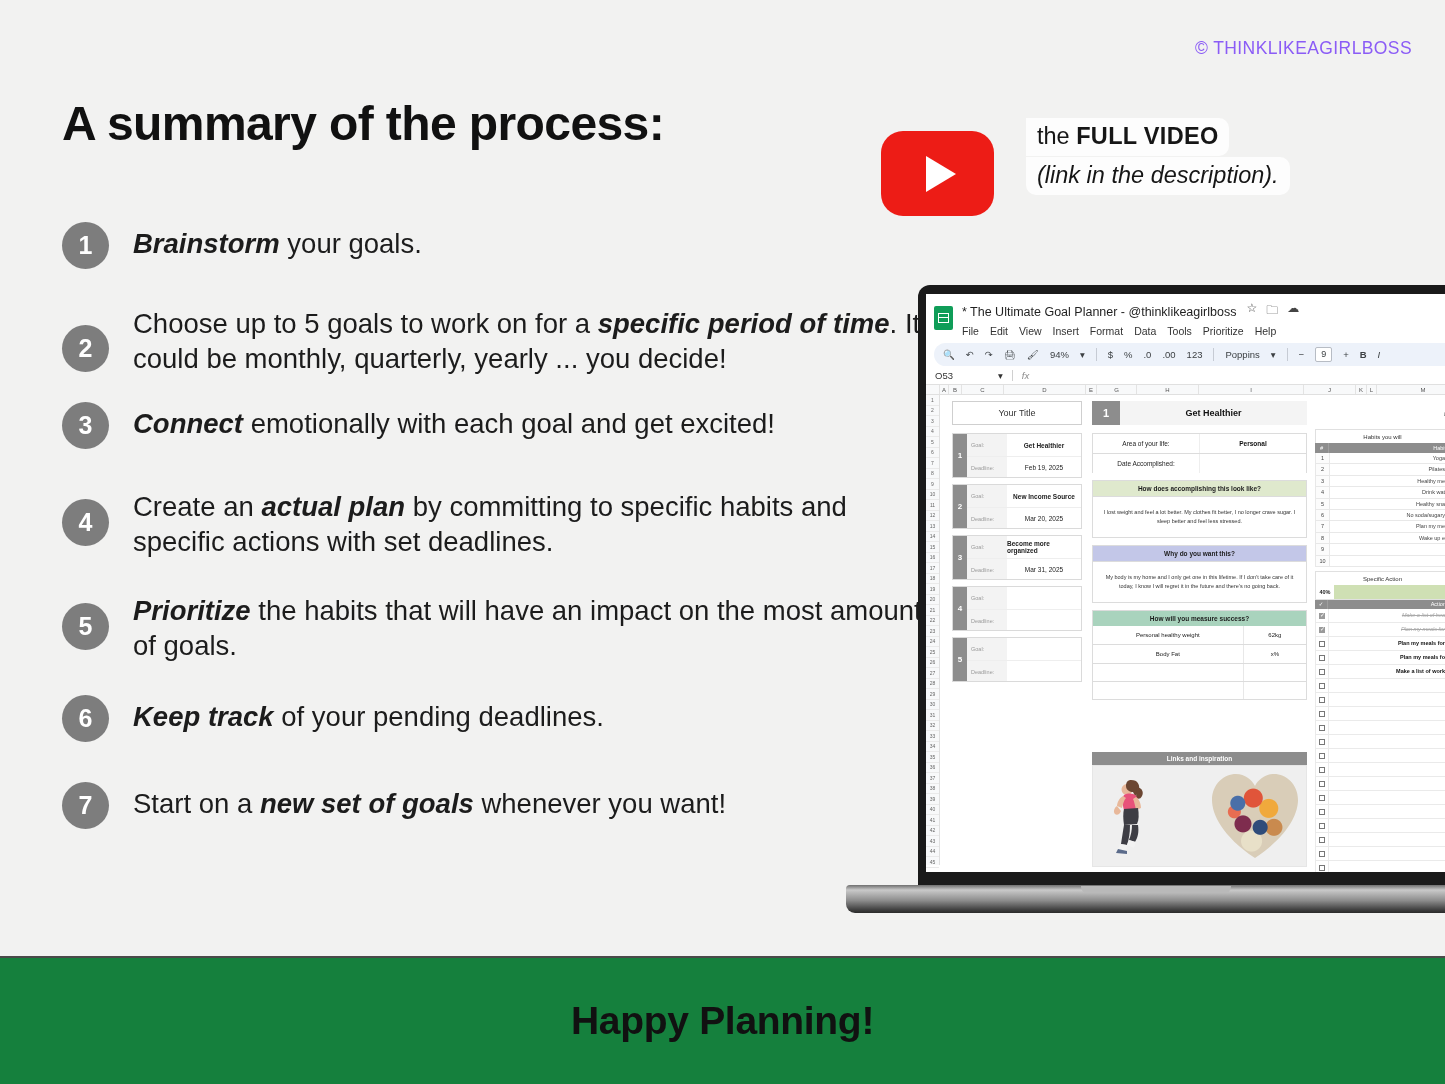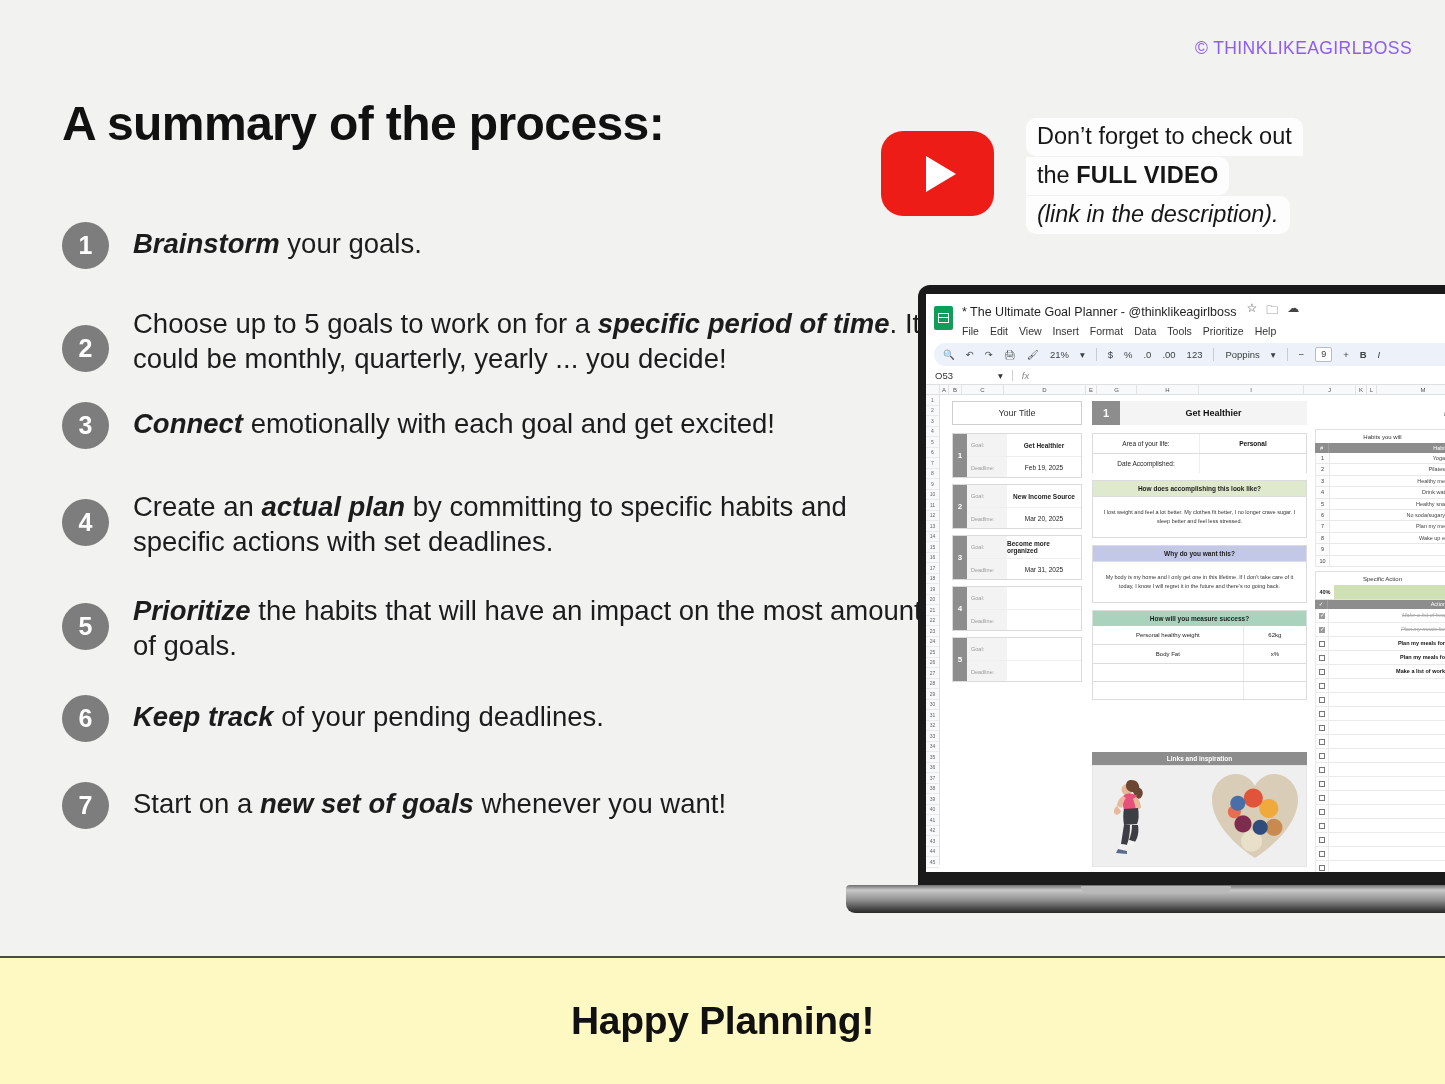--- a/index.html
+++ b/index.html
@@ -256,41 +256,40 @@
   .act-row .c1 { width:13px; display:flex; align-items:center; justify-content:center; border-right:1px solid #eaeaea; }
   .act-row .c2 { flex:1; text-align:right; padding-right:4px; height:13px; line-height:13px; color:#111; font-weight:bold;}
   .act-row.done .c2 { color:#aaa; font-weight:normal; font-style:italic; text-decoration:line-through; }
   .cbx { width:6px;height:6px;border:1px solid #777; background:#fff; }
   .cbx.on { background:#9a9a9a; border-color:#9a9a9a; position:relative; }
   .cbx.on::after{ content:"✓"; position:absolute; left:0; top:-3px; font-size:6px; color:#fff; line-height:8px;}
 
   
   .footer {
     position:absolute; left:0; top:956px; width:1445px; height:128px;
-    background:#fef9c3; border-top:2px solid #4a4a4a;
+    background:#15803d; border-top:2px solid #4a4a4a;
     display:flex; align-items:center; justify-content:center;
   }
   .footer .ftxt { font-size:39px; font-weight:bold; color:#111; letter-spacing:-.3px; }
 </style>
 </head>
 <body>
 
 <div class="slide">
 
   <div class="copyright">© THINKLIKEAGIRLBOSS</div>
 
   <div class="title">A summary of the process:</div>
 
   <div class="yt-wrap">
     <div class="yt-btn">
       <div class="yt-tri"></div>
     </div>
   </div>
   <div class="callout">
-    <div><span class="ln l1">Don’t forget to check out</span></div>
     <div><span class="ln l2"><span>the </span><b>FULL VIDEO</b></span></div>
     <div><span class="ln l3"><i>(link in the description).</i></span></div>
   </div>
 
   <div class="steps">
     <div class="step s1">
       <div class="num">1</div>
       <div class="txt"><b>Brainstorm</b><span> your goals.</span></div>
     </div>
     <div class="step s2">
@@ -347,21 +346,21 @@
             </div>
           </div>
         </div>
 
         <div class="gs-toolbar">
           <span>🔍</span>
           <span>↶</span>
           <span>↷</span>
           <span>🖨</span>
           <span>🖌</span>
-          <span>21%</span>
+          <span>94%</span>
           <span>▾</span>
           <span class="sep"></span>
           <span>$</span>
           <span>%</span>
           <span>.0</span>
           <span>.00</span>
           <span>123</span>
           <span class="sep"></span>
           <span>Poppins</span>
           <span>▾</span>

